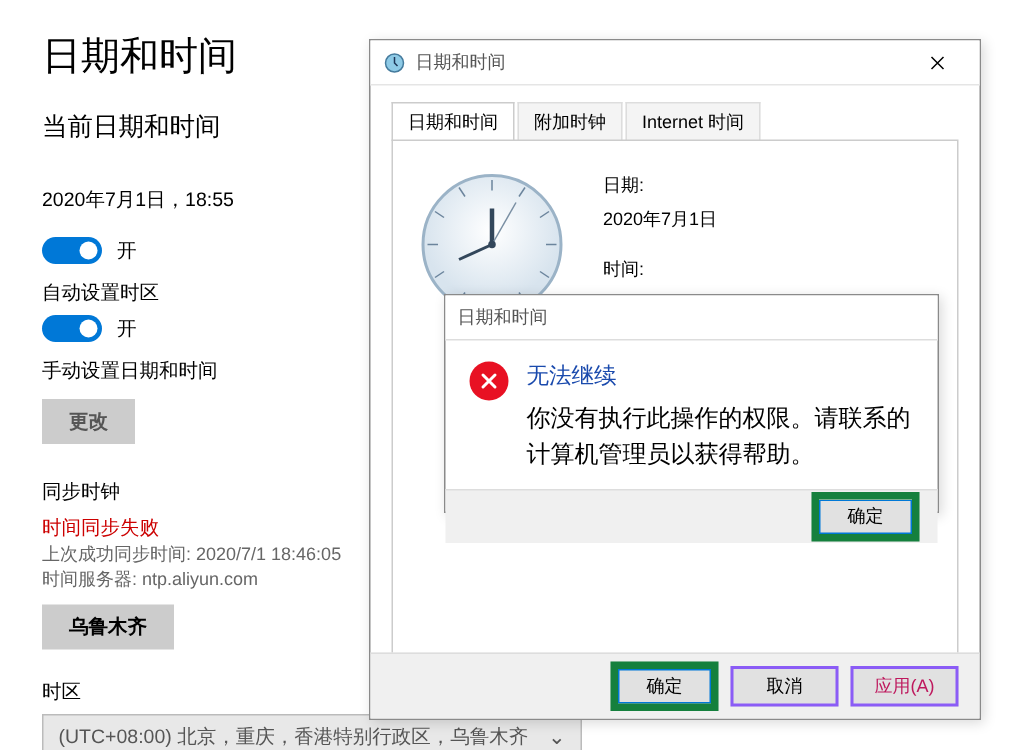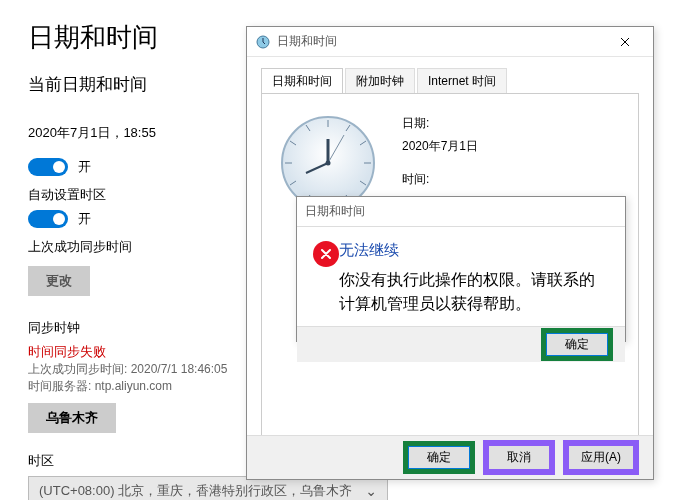--- a/index.html
+++ b/index.html
@@ -28,27 +28,27 @@
 .titlebar .tclose { margin-left: auto; width: 40px; height: 28px; display: flex; align-items: center; justify-content: center; cursor: pointer; }
 .titlebar .tclose svg { width: 10px; height: 10px; }
 .tabs { display: flex; padding: 10px 14px 0 14px; font-size: 12px; gap: 2px; }
 .tab { padding: 4px 10px; border: 1px solid #ccc; border-bottom: none; background: #fff; position: relative; top: 1px; }
 .tab.inactive { background: #f4f4f4; border-color: #ddd; }
 .tabpanel { margin: 0 14px 0 14px; border: 1px solid #ccc; padding: 16px; height: 352px; position: relative; }
 .clockrow { display: flex; gap: 24px; align-items: center; }
 .clock-svg { width: 100px; height: 106px; }
 .dtinfo { font-size: 12px; line-height: 1.9; }
 .change-btn-row { position: absolute; right: 16px; top: 118px; }
-.dlg-btn { background: #e1e1e1; border: 6px solid #8b5cf6; padding: 3px 12px; font-size: 12px; cursor: pointer; min-width: 72px; }
+.dlg-btn { background: #e1e1e1; border: 2px solid #8b5cf6; padding: 3px 12px; font-size: 12px; cursor: pointer; min-width: 72px; }
 .dlg-btn.default { border: 5px solid #15803d; box-shadow: 0 0 0 1px #0078d7 inset; }
 .bottom-bar { position: absolute; bottom: 0; left: 0; right: 0; height: 44px; background: #f0f0f0; border-top: 1px solid #ddd; display: flex; justify-content: flex-end; align-items: center; gap: 8px; padding-right: 14px; }
 
 
 .dlg2 { left: 296px; top: 196px; width: 330px; height: 146px; }
-.dlg2 .body { padding: 14px 16px 10px 16px; display: flex; }
+.dlg2 .body { padding: 14px 16px 10px 16px; display: flex; gap: 12px; }
 .erricon { width: 26px; height: 26px; border-radius: 50%; background: #e81123; display: flex; align-items: center; justify-content: center; flex-shrink: 0; }
 .erricon svg { width: 12px; height: 12px; }
 .errtxt .errtitle { color: #1a4aad; font-size: 15px; margin-bottom: 8px; }
 .errtxt .errmsg { font-size: 16px; color: #000; line-height: 1.5; }
 .dlg2 .okbar { height: 36px; background: #f0f0f0; border-top: 1px solid #ddd; display: flex; justify-content: flex-end; align-items: center; padding-right: 12px; }
 </style>
 </head>
 <body>
 
 <div class="settings-page">
@@ -60,21 +60,21 @@
     <div class="toggle"></div>
     <span>开</span>
   </div>
 
   <div class="section-label">自动设置时区</div>
   <div class="toggle-row">
     <div class="toggle"></div>
     <span>开</span>
   </div>
 
-  <div class="section-label">上次成功同步时间</div>
+  <div class="section-label">手动设置日期和时间</div>
   <button class="btn-flat">更改</button>
 
   <div class="section-label">同步时钟</div>
   <div class="red">时间同步失败</div>
   <div class="muted">上次成功同步时间: 2020/7/1 18:46:05</div>
   <div class="muted">时间服务器: ntp.aliyun.com</div>
   <button class="btn-flat enabled" style="margin-top:8px">乌鲁木齐</button>
 
   <div class="section-label" style="margin-top:6px">时区</div>
   <div class="combo">
@@ -140,21 +140,21 @@
         <div>18:55:24</div>
       </div>
     </div>
     <div class="change-btn-row">
       <button class="dlg-btn">间(D)...</button>
     </div>
   </div>
   <div class="bottom-bar">
     <button class="dlg-btn default">确定</button>
     <button class="dlg-btn">取消</button>
-    <button class="dlg-btn" style="color:#000000">应用(A)</button>
+    <button class="dlg-btn" style="color:#be185d">应用(A)</button>
   </div>
 </div>
 
 <div class="win dlg2">
   <div class="titlebar" style="border-bottom:1px solid #ddd;">
     <span>日期和时间</span>
   </div>
   <div class="body">
     <div class="erricon">
       <svg viewBox="0 0 12 12">

